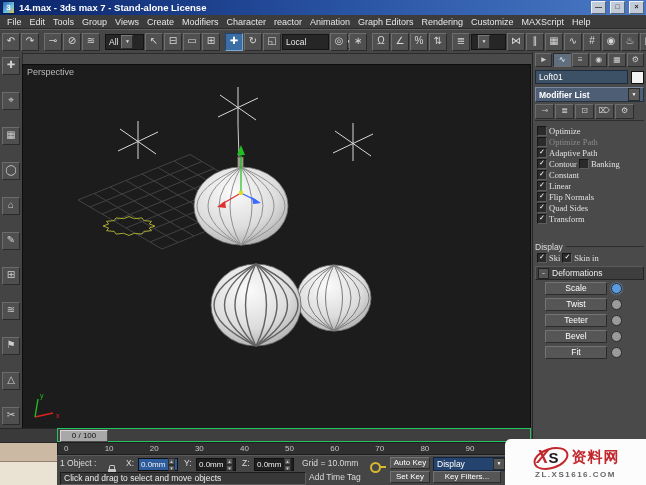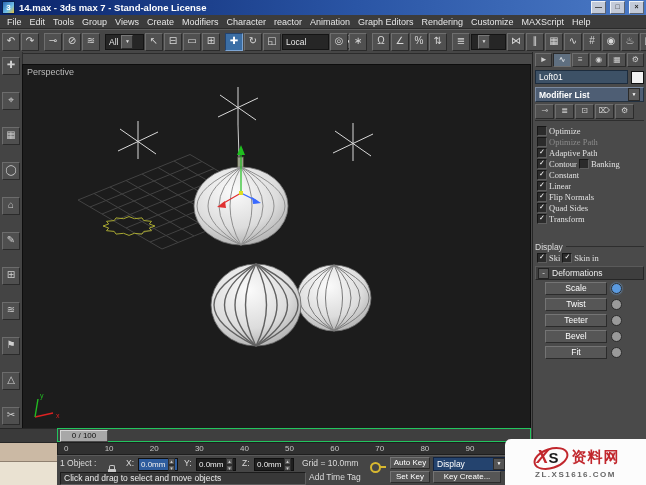--- a/index.html
+++ b/index.html
@@ -469,21 +469,21 @@
     <span class="abs" style="left:313px;top:3px;"><span class="keyicon"></span></span>
     <button class="abs sbtn" style="left:333px;top:1px;width:40px;">Auto Key</button>
     <div class="abs seldrop" style="left:376px;top:1px;width:68px;">
       <span>Display</span>
       <span class="dd">▼</span>
     </div>
 
     <div class="abs prompt" style="left:3px;top:16px;width:238px;">Click and drag to select and move objects</div>
     <span class="abs stext" style="left:252px;top:15px;">Add Time Tag</span>
     <button class="abs sbtn" style="left:333px;top:15px;width:40px;">Set Key</button>
-    <button class="abs sbtn" style="left:376px;top:15px;width:68px;">Key Create...</button>
+    <button class="abs sbtn" style="left:376px;top:15px;width:68px;">Key Filters...</button>
   </div>
 
   <div class="watermark">
     <div class="wm-row">
       <span class="wm-logo">
         <span class="wm-x">X</span>
         <span class="wm-s">S</span>
       </span>
       <span class="wm-name">资料网</span>
     </div>

